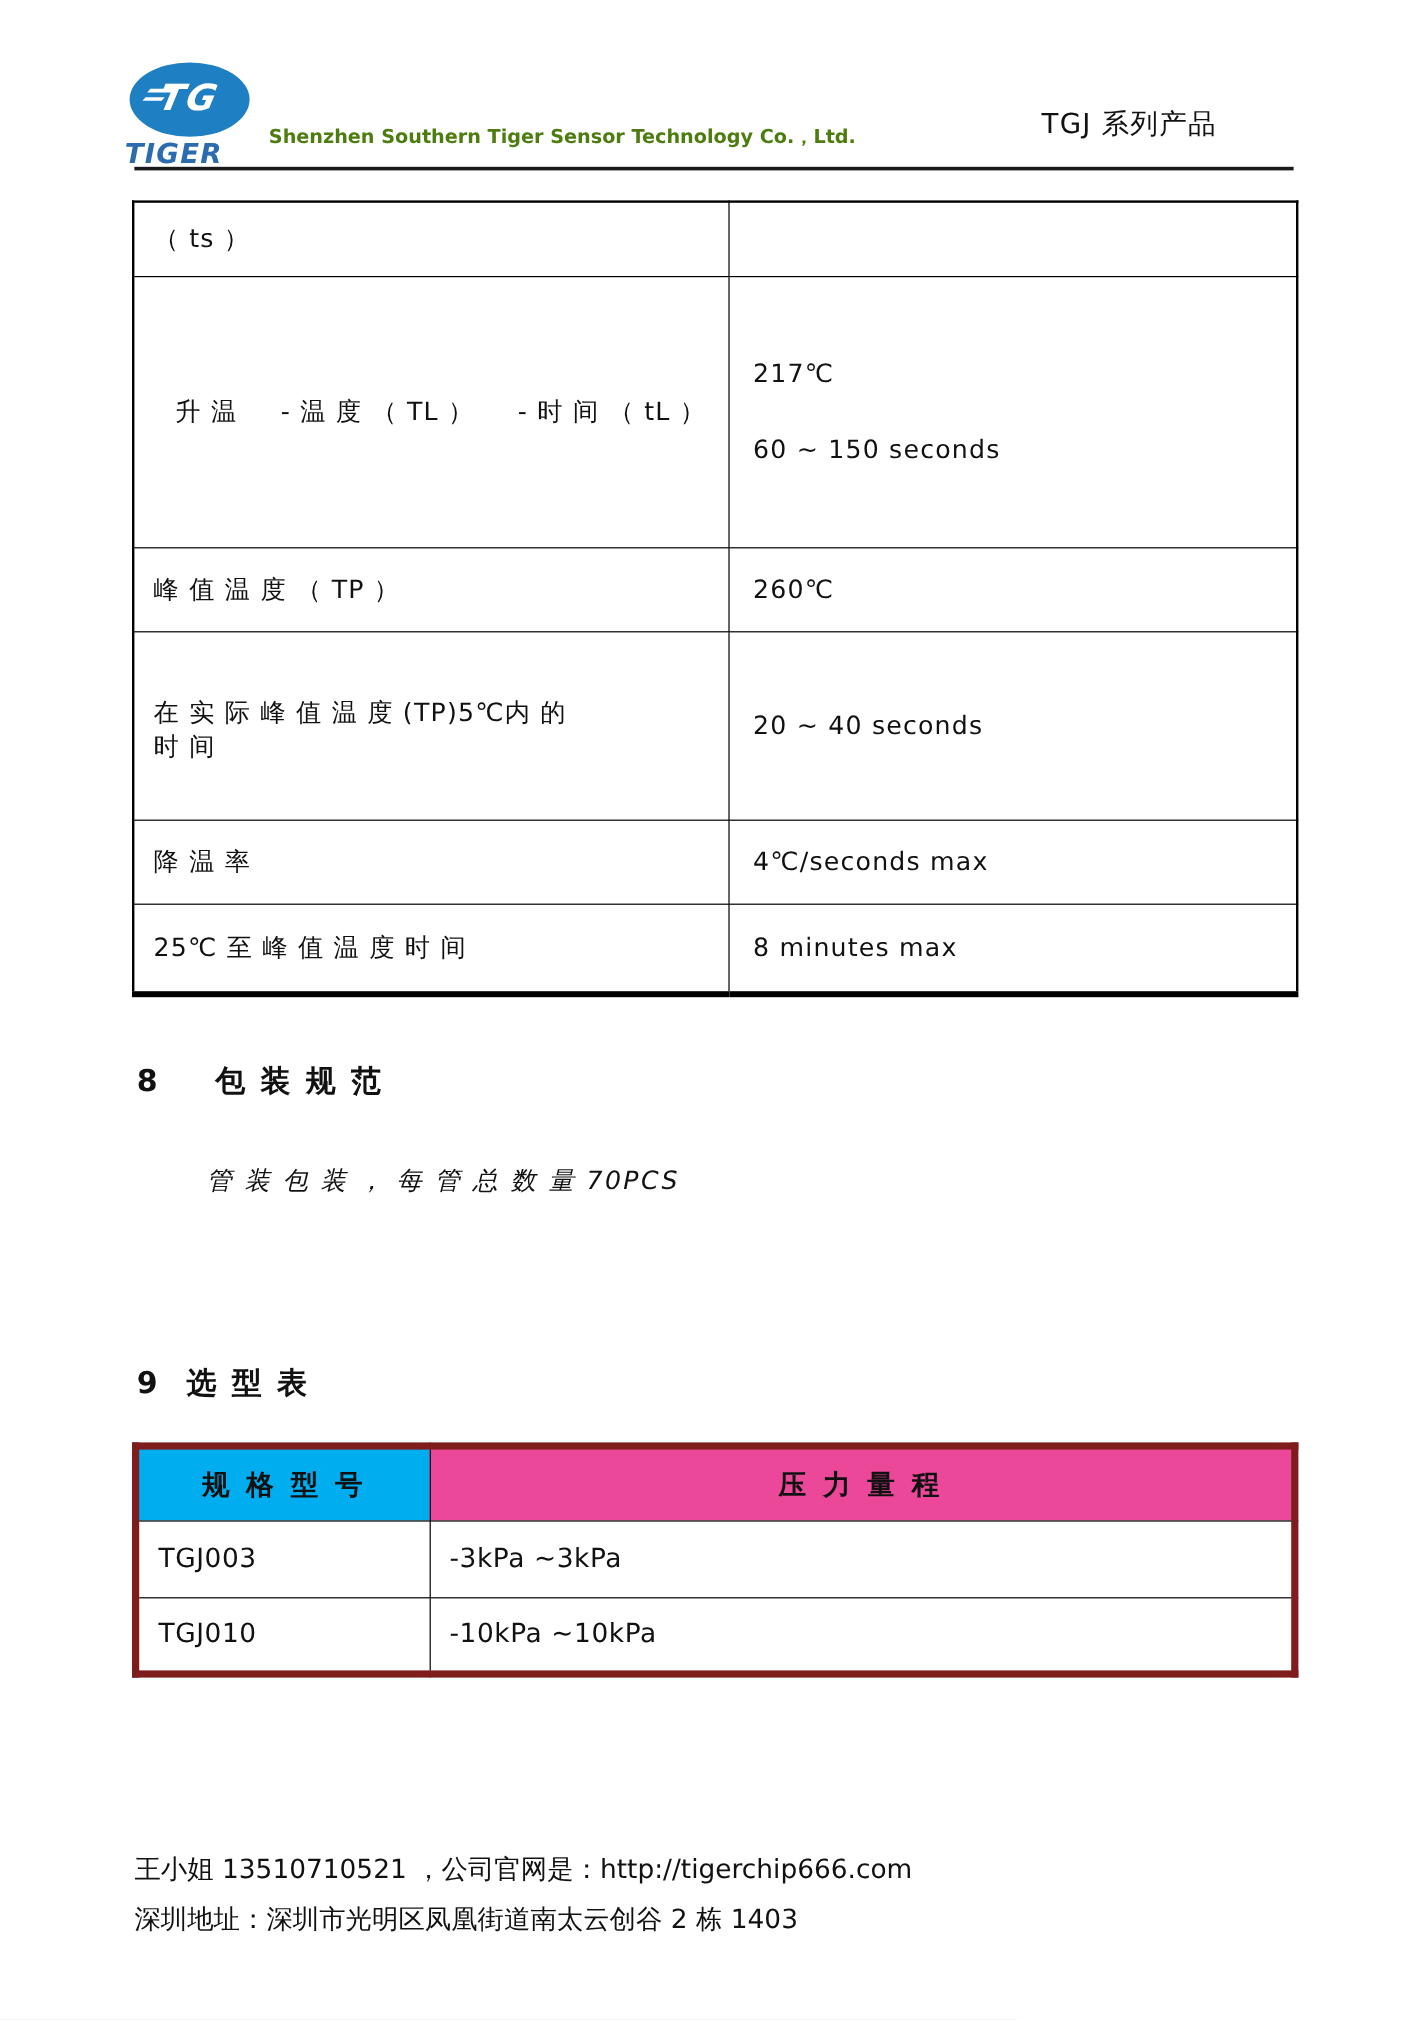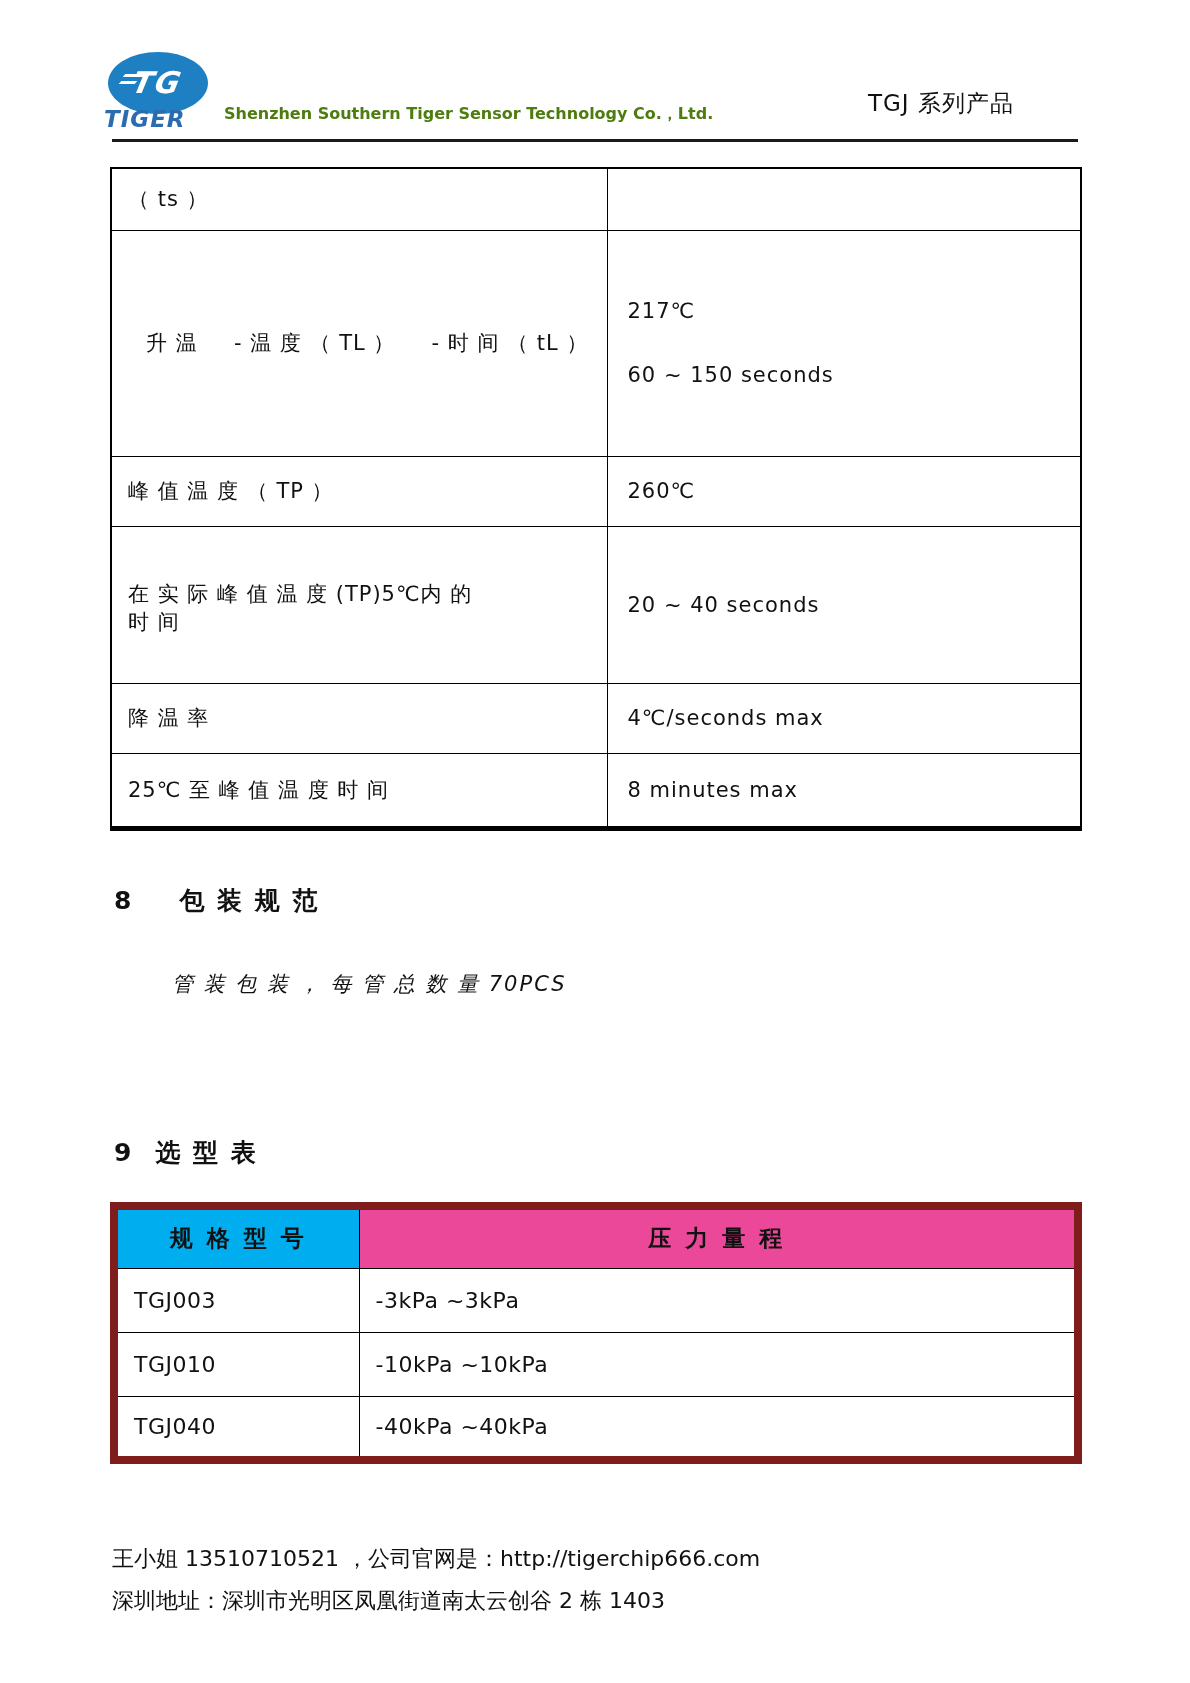--- a/index.html
+++ b/index.html
@@ -18,21 +18,21 @@
     background:#1e7fc2;
   }
   .logo-tg {
     color:#fff; font-style:italic; font-weight:bold; font-size:30px;
     transform:skewX(-12deg); letter-spacing:2px; line-height:1;
   }
   .logo-stripe { position:absolute; background:#ffffff; height:3px; transform:skewX(-40deg); }
   .stripe-1 { left:16px; top:22px; width:22px; }
   .stripe-2 { left:12px; top:29px; width:16px; }
   .logo-word {
-    position:absolute; left:104px; top:106px;
+    position:absolute; left:104px; top:116px;
     font-style:italic; font-weight:800; font-size:23px; letter-spacing:1px;text-align:center;
   }
   .company-cn {
     position:absolute; left:224px; top:58px;
     font-size:30px; font-weight:700; letter-spacing:2px; color:#111;
   }
   .company-en {
     position:absolute; left:224px; top:104px;
     font-size:16px; color:#4d7c0f; letter-spacing:0px;font-weight:bold;
   }
@@ -87,21 +87,21 @@
   .sec9 .sec-num { margin-right:22px; }
   .packaging-body {
     position:absolute; left:172px; top:970px;
     font-size:21px; color:#111; letter-spacing:2px;font-style:italic;
   }
 
   
   .tbl2 {
     position:absolute; left:110px; top:1202px; width:972px;
     border-collapse:collapse; table-layout:fixed;
-    font-size:22px; border:8px solid #7f1d1d;
+    font-size:22px; border:6px solid #7f1d1d;
   }
   .tbl2 td, .tbl2 th { border:1.5px solid #000; color:#111; }
   .tbl2 col.c1 { width:245px; }
   .tbl2 th {
     height:62px; font-weight:700; text-align:center; letter-spacing:3px;
     font-size:23px;
   }
   .tbl2 td { height:64px; text-align:left; padding-left:16px; letter-spacing:0.5px; }
 
   
@@ -198,24 +198,20 @@
       <th style="background: #ec4899;">压  力  量  程</th>
     </tr>
     <tr>
       <td>TGJ003</td>
       <td>-3kPa ~3kPa</td>
     </tr>
     <tr>
       <td>TGJ010</td>
       <td>-10kPa ~10kPa</td>
     </tr>
-    <tr>
-      <td>TGJ040</td>
-      <td>-40kPa ~40kPa</td>
-    </tr>
   </tbody>
     </table>
 
   <div class="footer">
     <div><span>王小姐 13510710521 ，公司官网是：</span><span class="link">http://tigerchip666.com</span></div>
     <div>深圳地址：深圳市光明区凤凰街道南太云创谷 2 栋 1403</div>
   </div>
 
 </div>
 

